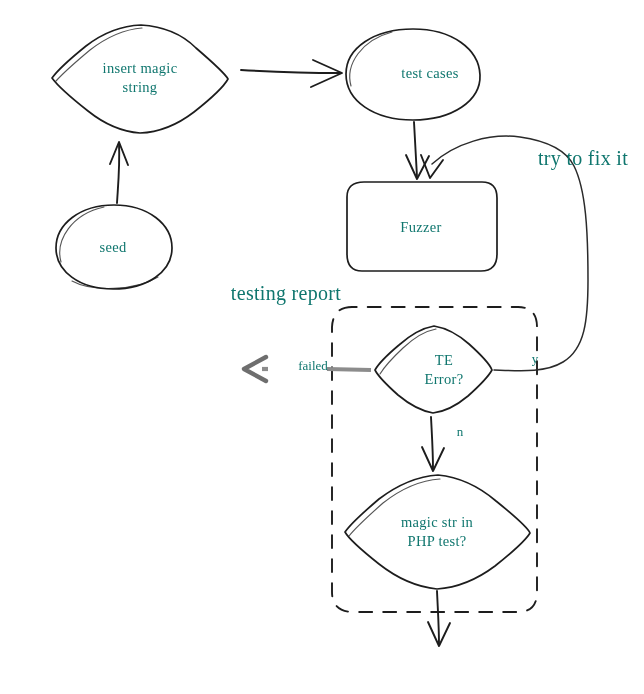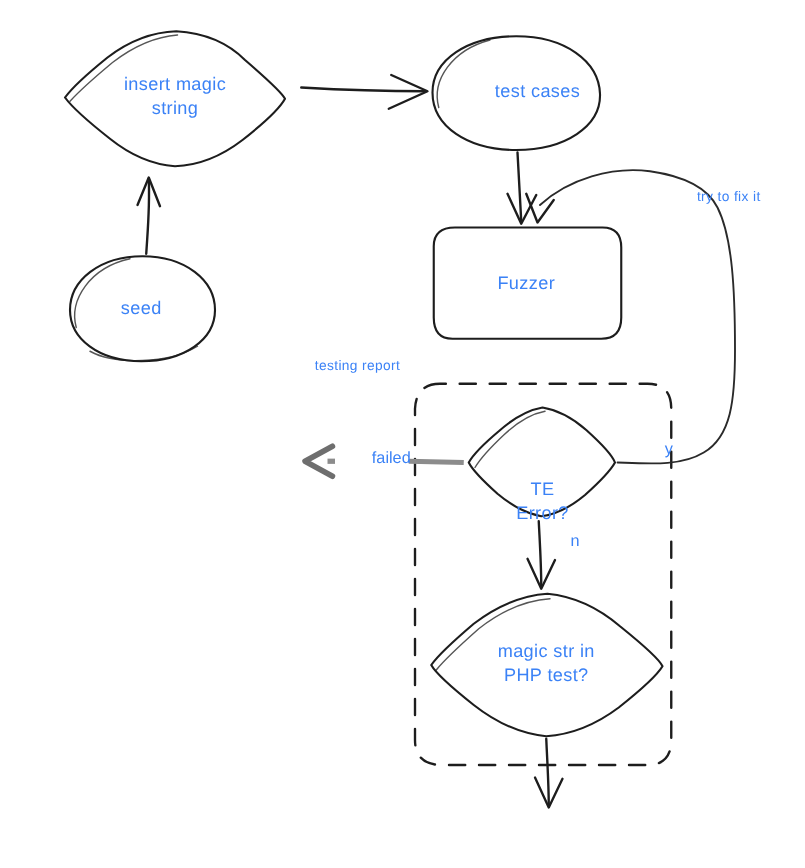--- a/index.html
+++ b/index.html
@@ -77,37 +77,37 @@
   }
   .arrowhead-gray {
     fill: none;
     stroke: #6e6e6e;
     stroke-width: 4.4;
     stroke-linecap: round;
     stroke-linejoin: round;
   }
   .node-label, .edge-label, .free-label {
     position: absolute;
-    color: #3b82f6;
-    font-family: Liberation Sans, sans-serif;
+    color: #0f766e;
+    font-family: Liberation Serif, serif;
     text-align: center;
     line-height: 1.32;
     white-space: pre;
     pointer-events: none;
   }
   .node-label {
     font-size: 14.5px;
     letter-spacing: .3px;
   }
   .edge-label {
     font-size: 13px;
     margin-left: 17px;
   }
   .free-label {
-    font-size: 11px;
+    font-size: 20px;
     letter-spacing: .3px;
   }
   .lbl-center {
     transform: translate(-50%, -50%);
   }
 </style>
 </head>
 <body>
 
 <div id="canvas-root">
@@ -212,21 +212,21 @@
   </svg>
 
   <div class="node-label lbl-center" style="left:140px; top:78px;"><span>insert magic</span><br><span>string</span></div>
 
   <div class="node-label lbl-center" style="left:430px; top:74px;">test cases</div>
 
   <div class="node-label lbl-center" style="left:113px; top:248px;">seed</div>
 
   <div class="node-label lbl-center" style="left:421px; top:228px;">Fuzzer</div>
 
-  <div class="node-label lbl-center" style="left:434px; top:370px;margin-top:32px;"><span>TE</span><br><span>Error?</span></div>
+  <div class="node-label lbl-center" style="left:444px; top:370px;"><span>TE</span><br><span>Error?</span></div>
 
   <div class="node-label lbl-center" style="left:437px; top:532px;"><span>magic str in</span><br><span>PHP test?</span></div>
 
   <div class="free-label lbl-center" style="left:286px; top:293px;">testing report</div>
 
   <div class="edge-label lbl-center" style="left:296px; top:366px;">failed</div>
 
   <div class="edge-label lbl-center" style="left:518px; top:359px;">y</div>
 
   <div class="edge-label lbl-center" style="left:443px; top:432px;">n</div>

